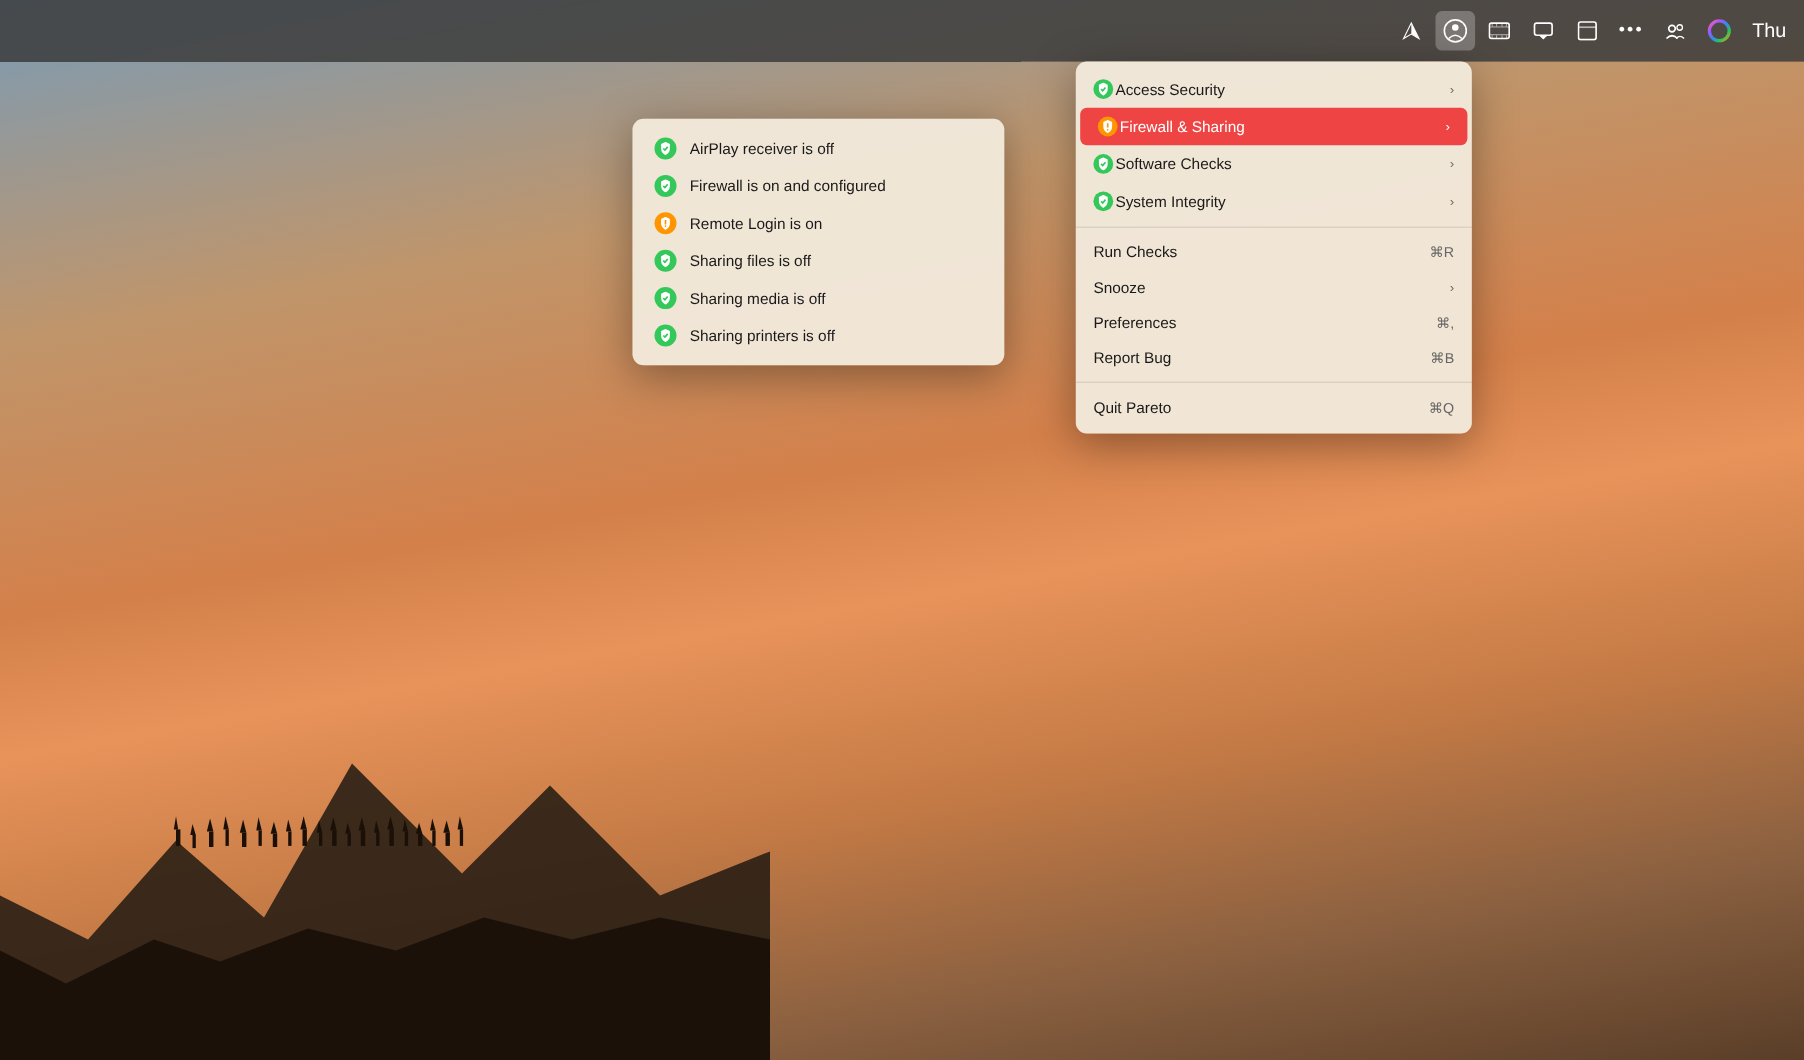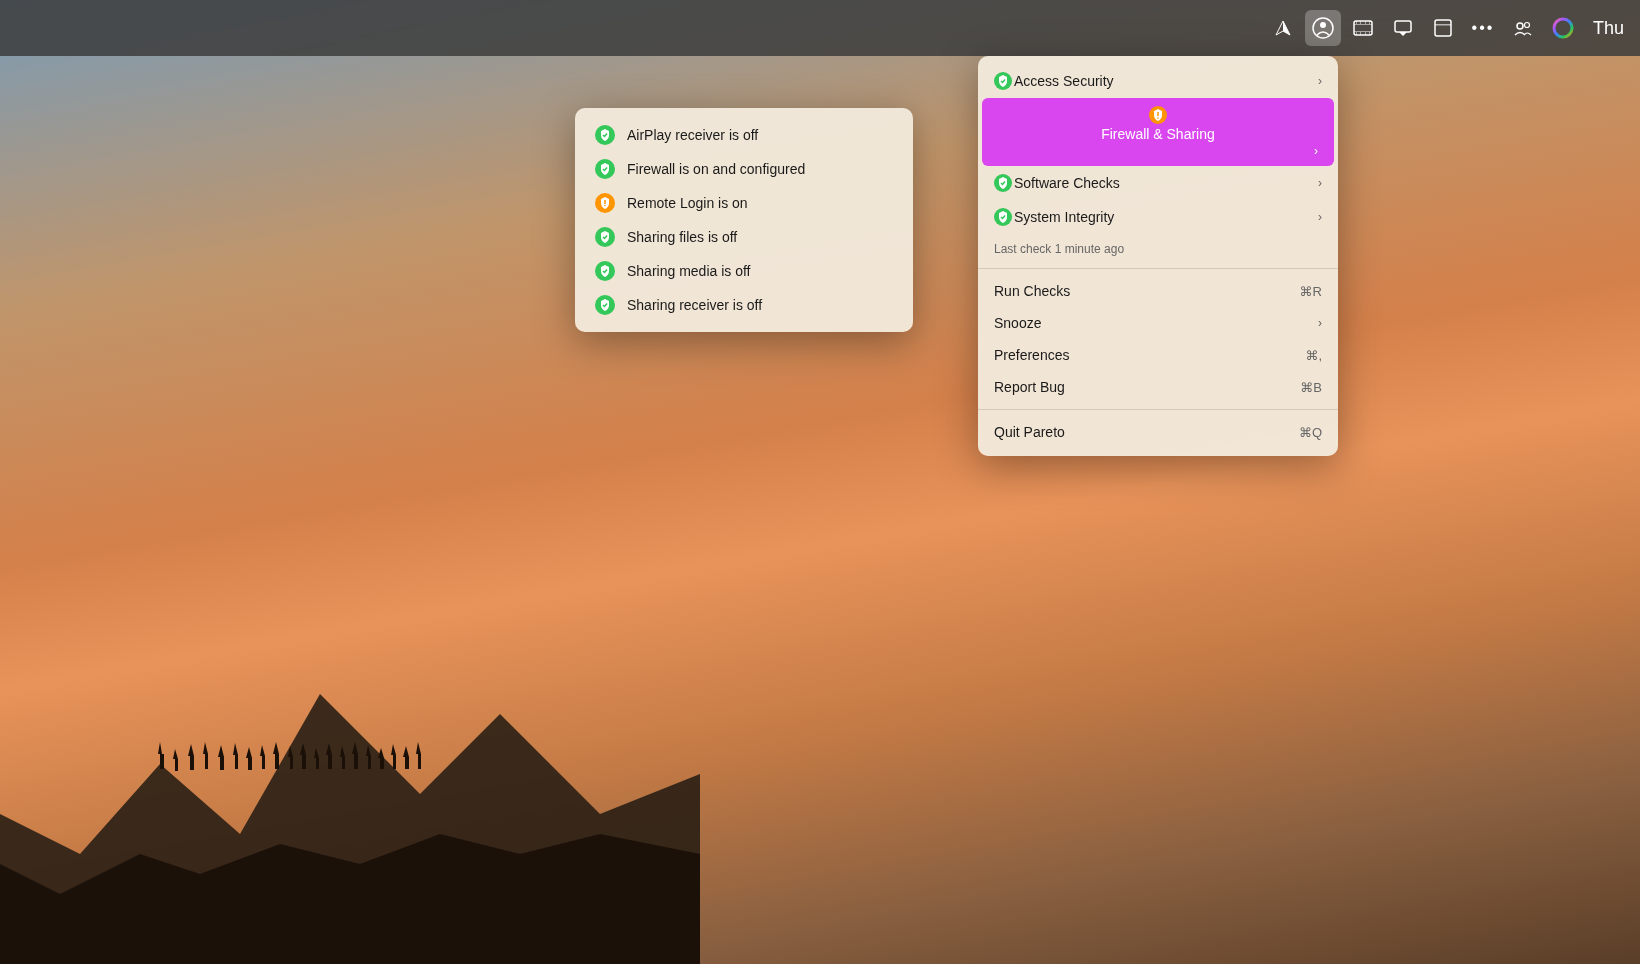--- a/index.html
+++ b/index.html
@@ -155,25 +155,24 @@
       align-items: center;
       padding: 8px 16px;
       font-size: 14px;
       color: #1a1a1a;
       cursor: pointer;
       position: relative;
       gap: 2px;
     }
 
     .menu-item.highlighted {
-      background: #d946ef;
+      background: #ef4444;
       color: white;
       border-radius: 6px;
       margin: 0 4px;
-      flex-direction: column;
     }
 
     .menu-item.highlighted .menu-chevron {
       color: white;
     }
 
     .menu-item-label {
       flex: 1;
       font-size: 14px;
     }
@@ -392,21 +391,20 @@
           <path d="M5 0 L9 2 L9 6 Q9 10 5 12 Q1 10 1 6 L1 2 Z" fill="white"></path>
           <path d="M3 6 L4.5 7.5 L7 4.5" stroke="#34c759" stroke-width="1.5" fill="none"></path>
         </svg>
       </div>
       <span class="menu-item-label">System Integrity</span>
       <span class="menu-chevron">›</span>
     </div>
 
   </div>
 
-  <div class="last-check-text">Last check 1 minute ago</div>
 
   <div class="menu-divider"></div>
 
   <div class="menu-section">
 
     <div class="menu-item">
       <span class="menu-item-label">Run Checks</span>
       <span class="menu-shortcut">
         <span>⌘R</span>
       </span>
@@ -500,16 +498,16 @@
     <span>Sharing media is off</span>
   </div>
 
   <div class="submenu-item">
     <div class="status-icon status-green">
       <svg width="10" height="12" viewBox="0 0 10 12">
         <path d="M5 0 L9 2 L9 6 Q9 10 5 12 Q1 10 1 6 L1 2 Z" fill="white"></path>
         <path d="M3 6 L4.5 7.5 L7 4.5" stroke="#34c759" stroke-width="1.5" fill="none"></path>
       </svg>
     </div>
-    <span>Sharing receiver is off</span>
+    <span>Sharing printers is off</span>
   </div>
 
 </div>
 
 </body></html>

